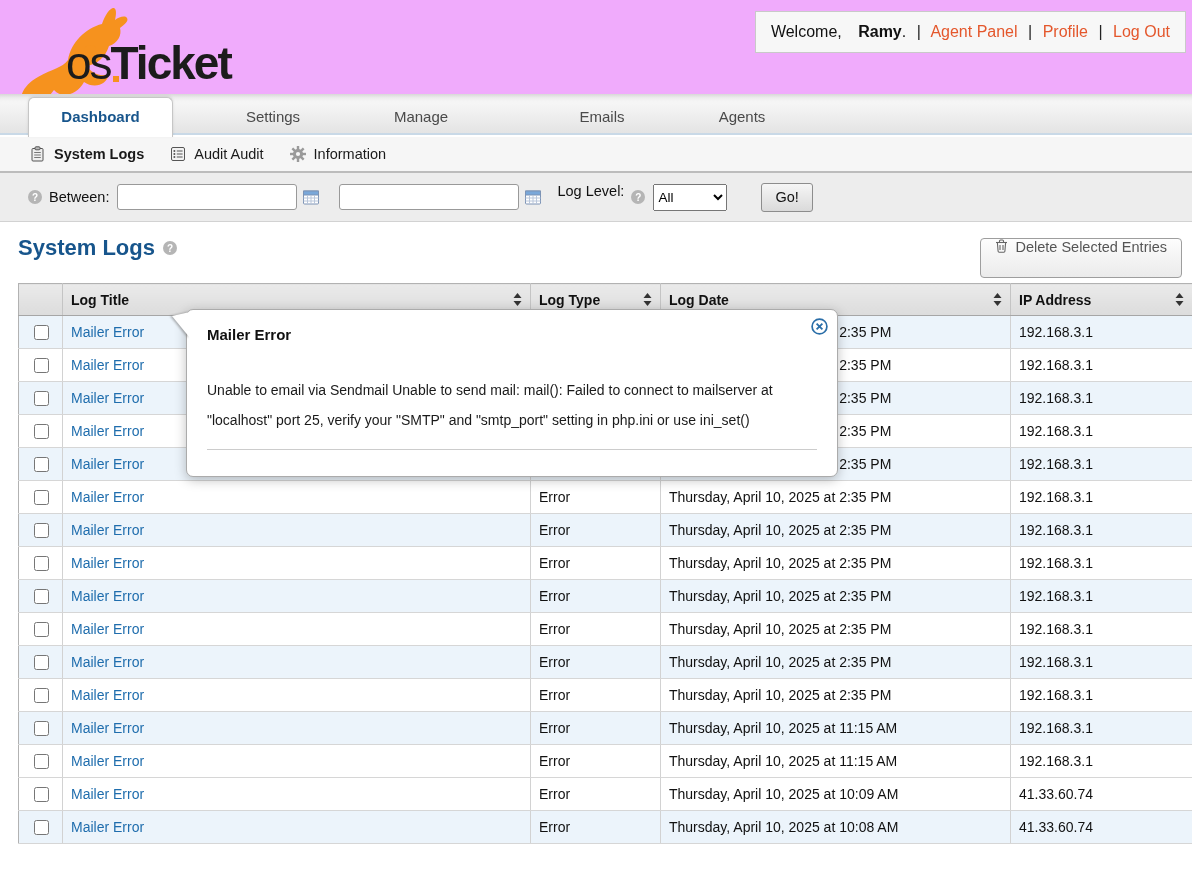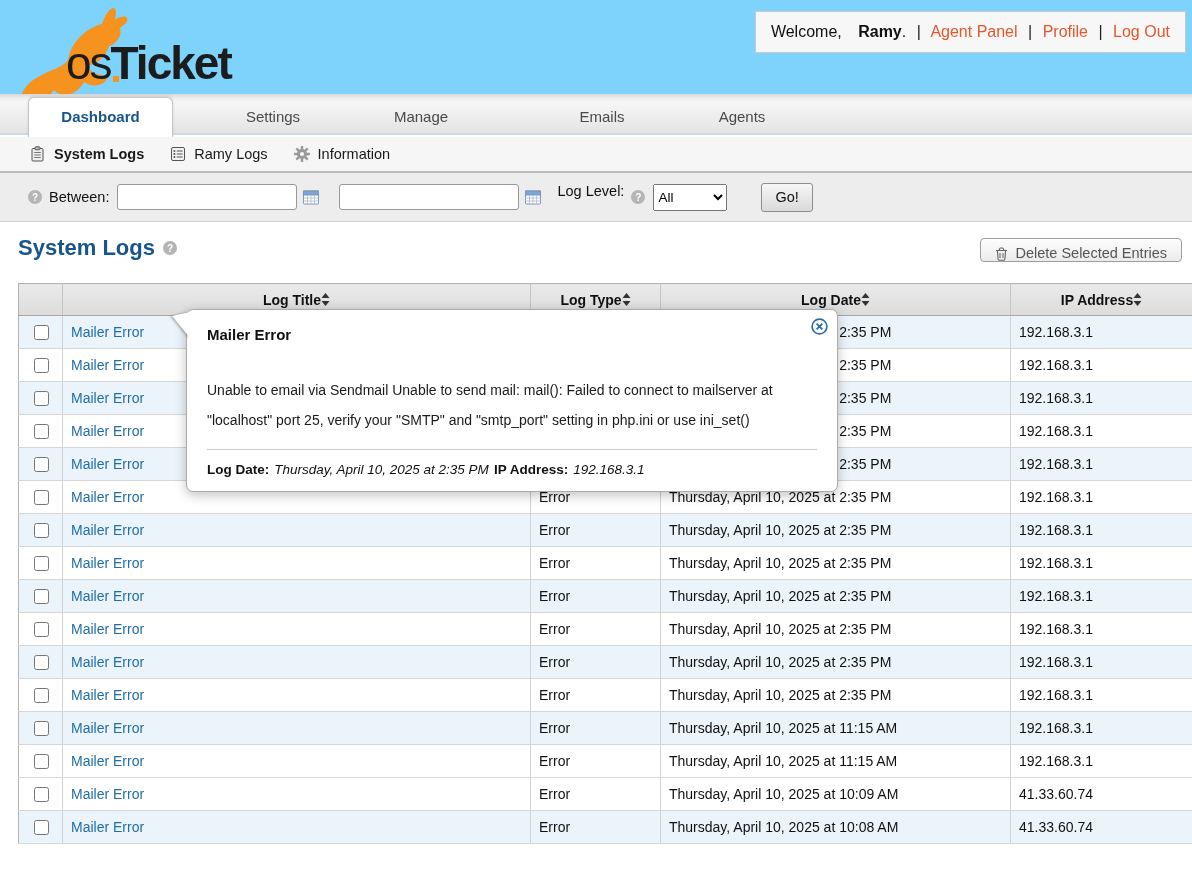--- a/index.html
+++ b/index.html
@@ -4,21 +4,21 @@
 <style>
   * { box-sizing: border-box; }
   html,body { margin:0; padding:0; }
   body {
     width:1192px; height:876px; overflow:hidden; position:relative;
     font-family:"Liberation Sans", sans-serif; background:#fff; color:#111;
   }
   .stage { position:absolute; inset:0; }
 
   
-  .header { position:absolute; top:0; left:0; width:100%; height:94px; background:#7dd3fc; }
+  .header { position:absolute; top:0; left:0; width:100%; height:94px; background:#f0abfc; }
   .logo { position:absolute; left:8px; top:0; width:280px; height:94px; cursor:pointer; }
   .logo svg.kangaroo { position:absolute; left:6px; top:2px; }
   .logo-text { position:absolute; left:58px; top:36px; font-size:46px; letter-spacing:-2px; color:#1c1c1c; white-space:nowrap; }
   .logo-text .os { font-weight:normal; }
   .logo-text .ticket { font-weight:bold; }
   .logo-dot { position:absolute; left:105px; top:76px; width:6px; height:6px; background:#f6921e; }
 
   .welcome-box {
     position:absolute; top:11px; right:6px; height:42px; line-height:40px;
     background:#f7f7f7; border:1px solid #c9c9c9; padding:0 15px; font-size:16px;
@@ -80,38 +80,38 @@
     border:1px solid #8d8d8d; border-radius:3px;
     background:linear-gradient(#f6f6f6,#dadada); cursor:pointer;
   }
 
   
   .page-title {
     position:absolute; left:18px; top:235px; font-size:22px; font-weight:bold;
     color:#17558c; display:flex; align-items:center; gap:8px;
   }
   .delete-btn {
-    position:absolute; right:10px; top:238px; height:24px; padding:0 14px;
-    display:flex; align-items:flex-end; gap:7px; font-size:14.5px; color:#555;
+    position:absolute; right:10px; top:238px; height:40px; padding:0 14px;
+    display:flex; align-items:flex-start; gap:7px; font-size:14.5px; color:#555;
     border:1px solid #9e9e9e; border-radius:4px;
     background:linear-gradient(#fdfdfd,#ebebeb); cursor:pointer;
   }
 
   
   .logtable {
     position:absolute; top:283px; left:18px; width:1174px;
     border-collapse:collapse; font-size:14px; background:#fff;
     border:1px solid #b2b2b2; table-layout:fixed;
   }
   .logtable th {
     background:linear-gradient(#eaeaea,#dcdcdc);
     border-bottom:1px solid #a6a6a6; border-right:1px solid #c4c4c4;
     height:32px; font-weight:bold; text-align:left; padding:0 8px; cursor:pointer;
   }
-  .th-flex { display:flex; align-items:center; justify-content:center; }
+  .th-flex { display:flex; align-items:center; justify-content:space-between; }
   .logtable td {
     height:33px; border-bottom:1px solid #d6d6d6; border-right:1px solid #d2d2d2;
     padding:0 8px; overflow:hidden; white-space:nowrap;
   }
   .logtable th:last-child, .logtable td:last-child { border-right:none; }
   tr.striped { background:#ecf4fb; }
   tr.plain { background:#fff; }
   .cell-check { text-align:center; }
   .cell-check input { width:15px; height:15px; cursor:pointer; }
   a.logtitle { color:#1f6dad; text-decoration:none; cursor:pointer; }
@@ -190,21 +190,21 @@
     <div class="subnav-item">
       <svg width="16" height="16" viewBox="0 0 16 16">
         <rect x="1.5" y="1.5" width="13" height="13" rx="1.5" fill="#f2f2f2" stroke="#555"></rect>
         <circle cx="4.4" cy="5" r="1" fill="#555"></circle>
           <line x1="6.8" y1="5" x2="12.6" y2="5" stroke="#555"></line>
         <circle cx="4.4" cy="8" r="1" fill="#555"></circle>
           <line x1="6.8" y1="8" x2="12.6" y2="8" stroke="#555"></line>
         <circle cx="4.4" cy="11" r="1" fill="#555"></circle>
           <line x1="6.8" y1="11" x2="12.6" y2="11" stroke="#555"></line>
       </svg>
-      <span class="subnav-label">Ramy Logs</span>
+      <span class="subnav-label">Audit Audit</span>
     </div>
     <div class="subnav-item">
       <svg width="16" height="16" viewBox="0 0 16 16">
         <g fill="#9a9a9a">
           <rect x="6.8" y="0" width="2.4" height="16"></rect>
           <rect x="0" y="6.8" width="16" height="2.4"></rect>
           <rect x="6.8" y="0" width="2.4" height="16" transform="rotate(45 8 8)"></rect>
           <rect x="6.8" y="0" width="2.4" height="16" transform="rotate(-45 8 8)"></rect>
           <circle cx="8" cy="8" r="5.1"></circle>
         </g>
@@ -434,18 +434,15 @@
     <div class="popup-arrow"></div>
     <div class="popup-title">Mailer Error</div>
     <button class="popup-close">
       <svg width="17" height="17" viewBox="0 0 17 17">
         <circle cx="8.5" cy="8.5" r="7.4" fill="none" stroke="#2a6ea8" stroke-width="1.7"></circle>
         <path d="M5.6 5.6 l5.8 5.8 M11.4 5.6 l-5.8 5.8" stroke="#2a6ea8" stroke-width="1.8"></path>
       </svg>
     </button>
     <div class="popup-body">Unable to email via Sendmail Unable to send mail: mail(): Failed to connect to mailserver at "localhost" port 25, verify your "SMTP" and "smtp_port" setting in php.ini or use ini_set()</div>
     <hr>
-    <div class="popup-foot">
-      <span class="flabel">Log Date:</span><span class="sp"></span><span class="fvalue">Thursday, April 10, 2025 at 2:35 PM</span><span class="sp"></span><span class="flabel">IP Address:</span><span class="sp"></span><span class="fvalue">192.168.3.1</span>
-    </div>
   </div>
 
 </div>
 
 </body></html>

